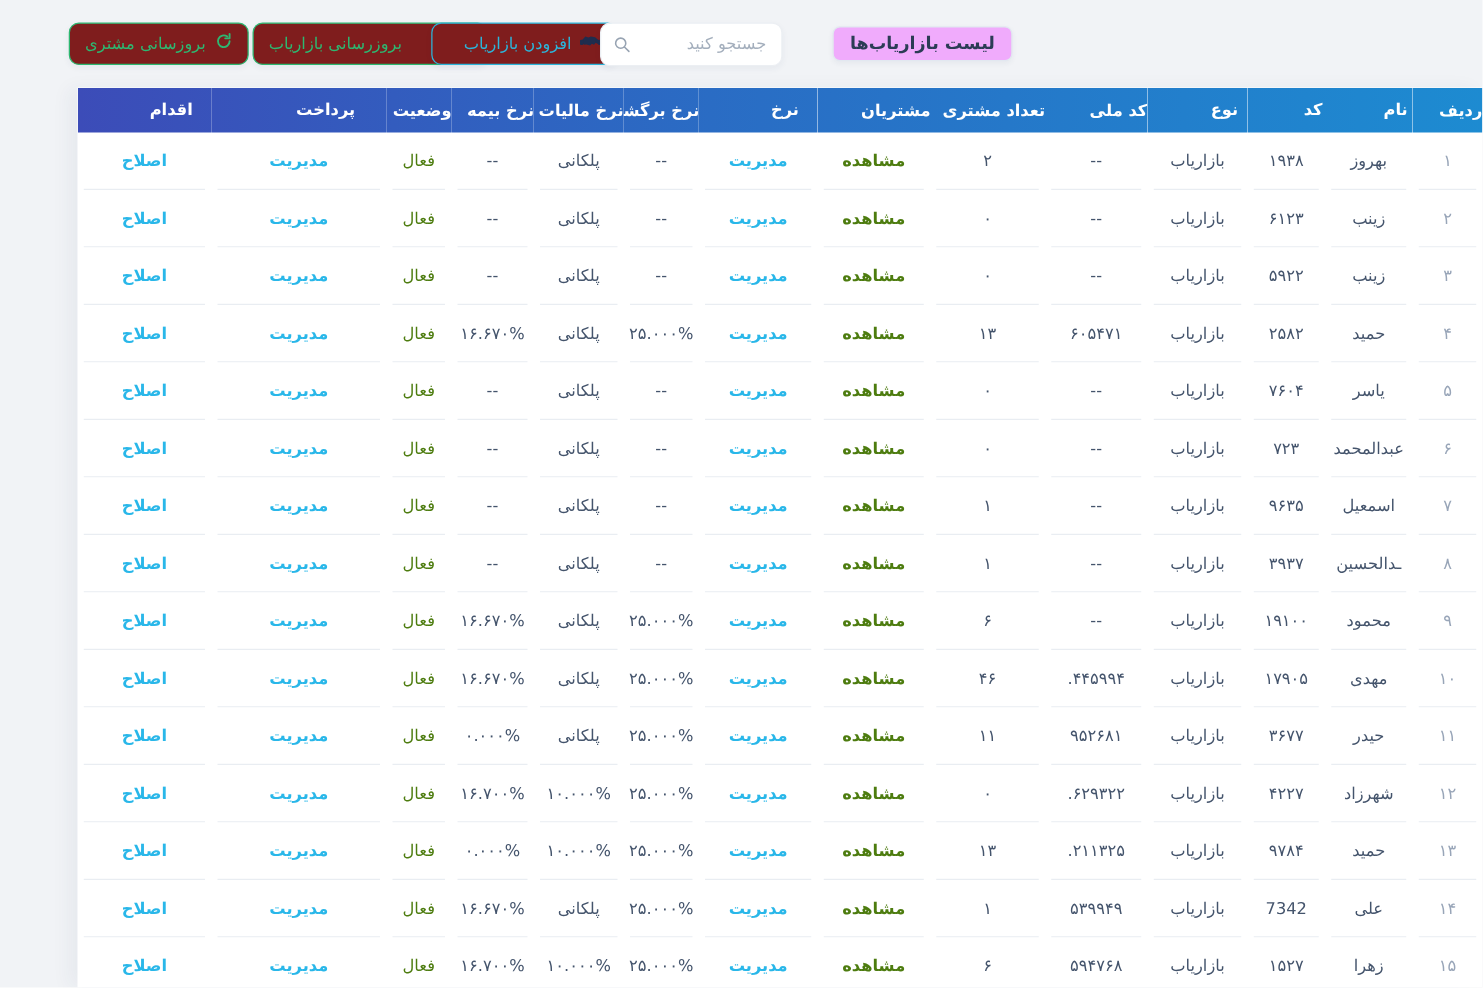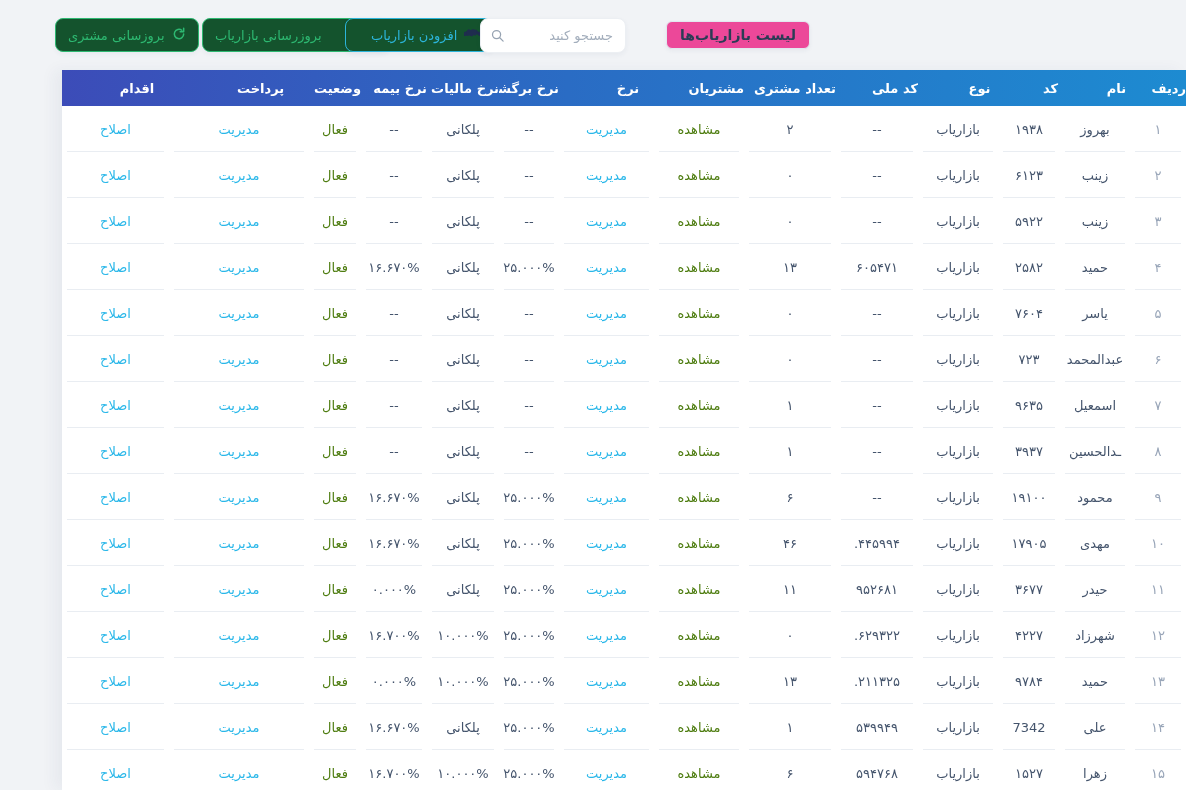--- a/index.html
+++ b/index.html
@@ -8,21 +8,21 @@
     font-family:"DejaVu Sans", sans-serif;
     background:#f1f3f6;
     position:relative;
     direction:rtl;
   }
   
   .toolbar-item { position:absolute; top:18px; }
   .btn {
     display:inline-flex; align-items:center; gap:7px;
     height:34px; padding:0 12px;
-    background:#14532d; border-radius:8px;
+    background:#7f1d1d; border-radius:8px;
     font-size:13px; cursor:pointer;
     box-shadow:0 2px 5px rgba(30,50,90,.05);
     white-space:nowrap;
   }
   .btn.green { border:1.5px solid #2db871; color:#2db871; }
   .btn.cyan  { border:1.5px solid #2cb5da; color:#2cb5da; }
   .btn svg { flex:0 0 auto; }
   #btn-update-customer { left:55px; }
   #btn-update-marketer { left:202px;gap:41px; }
   #btn-add-marketer    { left:345px;padding-left:25px; }
@@ -35,21 +35,21 @@
   .searchbox input {
     width:100%; height:100%; border:none; outline:none; background:transparent;
     font-family:"DejaVu Sans", sans-serif;
     font-size:13px; color:#42536a;
     padding:0 12px 0 28px; direction:rtl;
   }
   .searchbox input::placeholder { color:#a3aebc; }
   .searchbox .mag { position:absolute; left:9px; top:9px; }
   .title-box {
     left:666px; top:21px; position:absolute;
-    background:#ec4899; border:1px solid #e2e8f0; border-radius:6px;
+    background:#f0abfc; border:1px solid #e2e8f0; border-radius:6px;
     box-shadow:0 2px 4px rgba(30,50,90,.05);
     padding:5px 13px; font-size:14px; font-weight:700; color:#2b3c55;
     white-space:nowrap;
   }
   
   .card {
     position:absolute; left:62px; top:70px; width:1124px; height:720px;
     background:#fff; box-shadow:-8px 0 14px rgba(30,50,90,.05);
     overflow:hidden;
   }
@@ -65,21 +65,21 @@
     position:relative;
   }
   td::after {
     content:""; position:absolute; bottom:0; left:5px; right:5px; height:1px;
     background:#e9edf2;
   }
   .cv.row            { color:#98a5b8; }
   .cv.customers,
   .cv.status         { color:#4d7c0f; }
   .cv.rate, .cv.payment, .cv.action { color:#29b7e9; }
-  .cv.customers, .cv.rate, .cv.payment, .cv.action { cursor:pointer; }
+  .cv.customers, .cv.rate, .cv.payment, .cv.action { cursor:pointer;font-weight:bold; }
   
   col.c-row{width:56px} col.c-name{width:70px} col.c-code{width:62px}
   col.c-type{width:80px} col.c-nid{width:82px} col.c-count{width:92px}
   col.c-cust{width:90px} col.c-rate{width:95px} col.c-ret{width:60px}
   col.c-tax{width:72px} col.c-ins{width:66px} col.c-status{width:52px}
   col.c-pay{width:140px} col.c-act{width:107px}
 </style>
 </head>
 <body>
 

